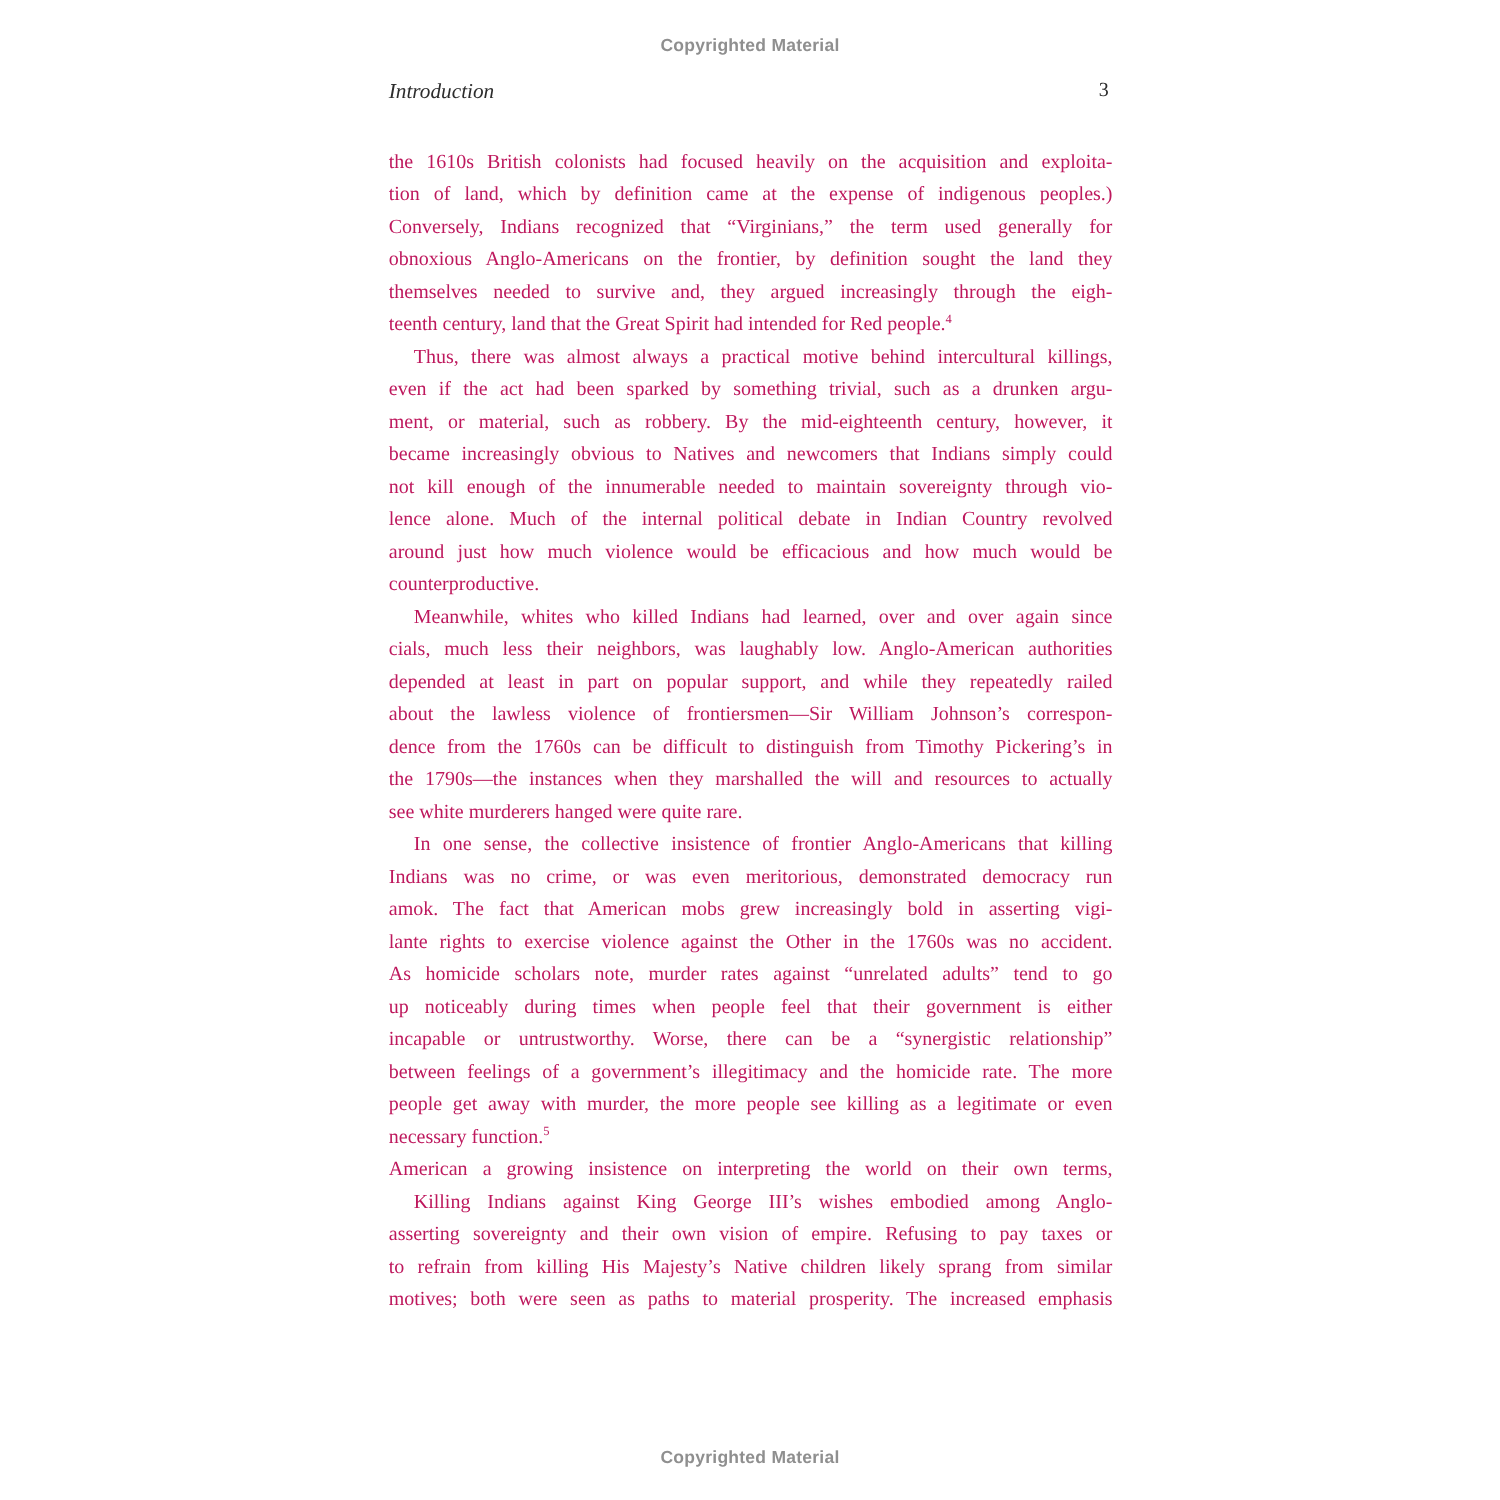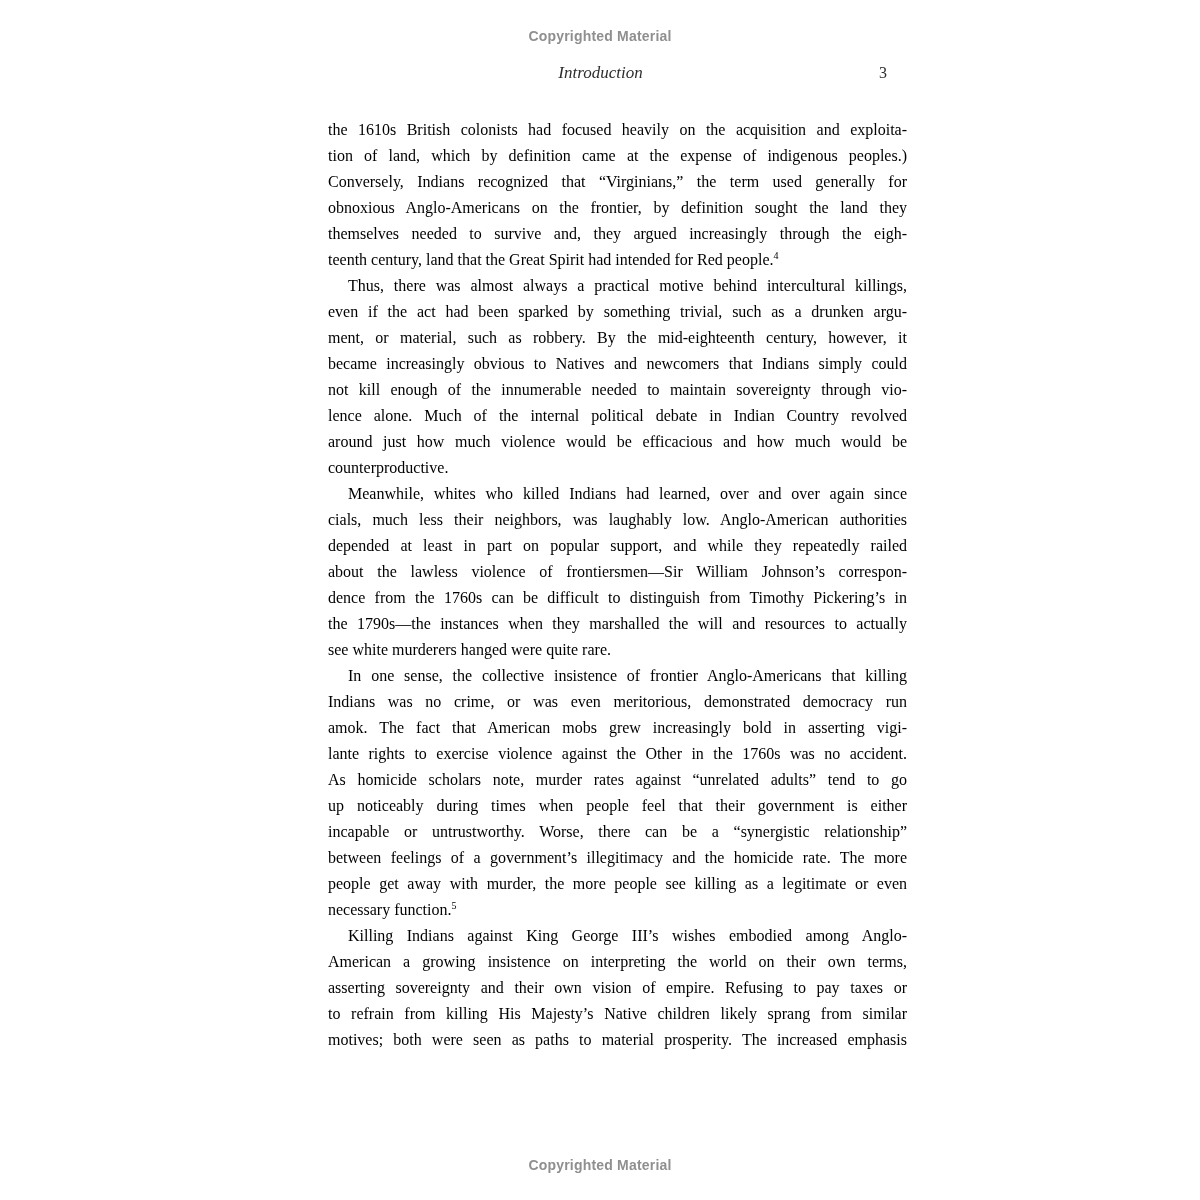--- a/index.html
+++ b/index.html
@@ -31,41 +31,41 @@
 
   .running-head {
     position: absolute;
     top: 63px;
     left: 311px;
     width: 579px;
     height: 24px;
   }
   .running-head-title {
     display: block;
-    text-align: center;
+    text-align: left;
     font-style: italic;
     font-size: 17px;
     color: #2d2d2d;
   }
   .page-number {
     position: absolute;
     right: 3px;
     top: 1px;
     font-size: 16px;
     color: #2d2d2d;
   }
 
   .body-text {
     position: absolute;
     top: 117px;
-    left: 328px;
+    left: 311px;
     width: 579px;
     font-size: 16px;
     line-height: 26px;
-    color: #000000;
+    color: #be185d;
   }
   .paragraph { margin: 0; }
   .line {
     height: 26px;
     overflow: hidden;
     text-align: justify;
     text-align-last: justify;
   }
   .line.last { text-align-last: left; }
   .line.last.fill { text-align-last: justify; }
@@ -124,22 +124,22 @@
         <div class="line">amok. The fact that American mobs grew increasingly bold in asserting vigi-</div>
         <div class="line">lante rights to exercise violence against the Other in the 1760s was no accident.</div>
         <div class="line">As homicide scholars note, murder rates against “unrelated adults” tend to go</div>
         <div class="line">up noticeably during times when people feel that their government is either</div>
         <div class="line">incapable or untrustworthy. Worse, there can be a “synergistic relationship”</div>
         <div class="line">between feelings of a government’s illegitimacy and the homicide rate. The more</div>
         <div class="line">people get away with murder, the more people see killing as a legitimate or even</div>
         <div class="line last">necessary function.<sup>5</sup></div>
       </div>
       <div class="paragraph">
+        <div class="line">American a growing insistence on interpreting the world on their own terms,</div>
         <div class="line indent">Killing Indians against King George III’s wishes embodied among Anglo-</div>
-        <div class="line">American a growing insistence on interpreting the world on their own terms,</div>
         <div class="line">asserting sovereignty and their own vision of empire. Refusing to pay taxes or</div>
         <div class="line">to refrain from killing His Majesty’s Native children likely sprang from similar</div>
         <div class="line last fill">motives; both were seen as paths to material prosperity. The increased emphasis</div>
       </div>
     </div>
 
   <div class="copyright-notice bottom">Copyrighted Material</div>
 
 </div>
 

